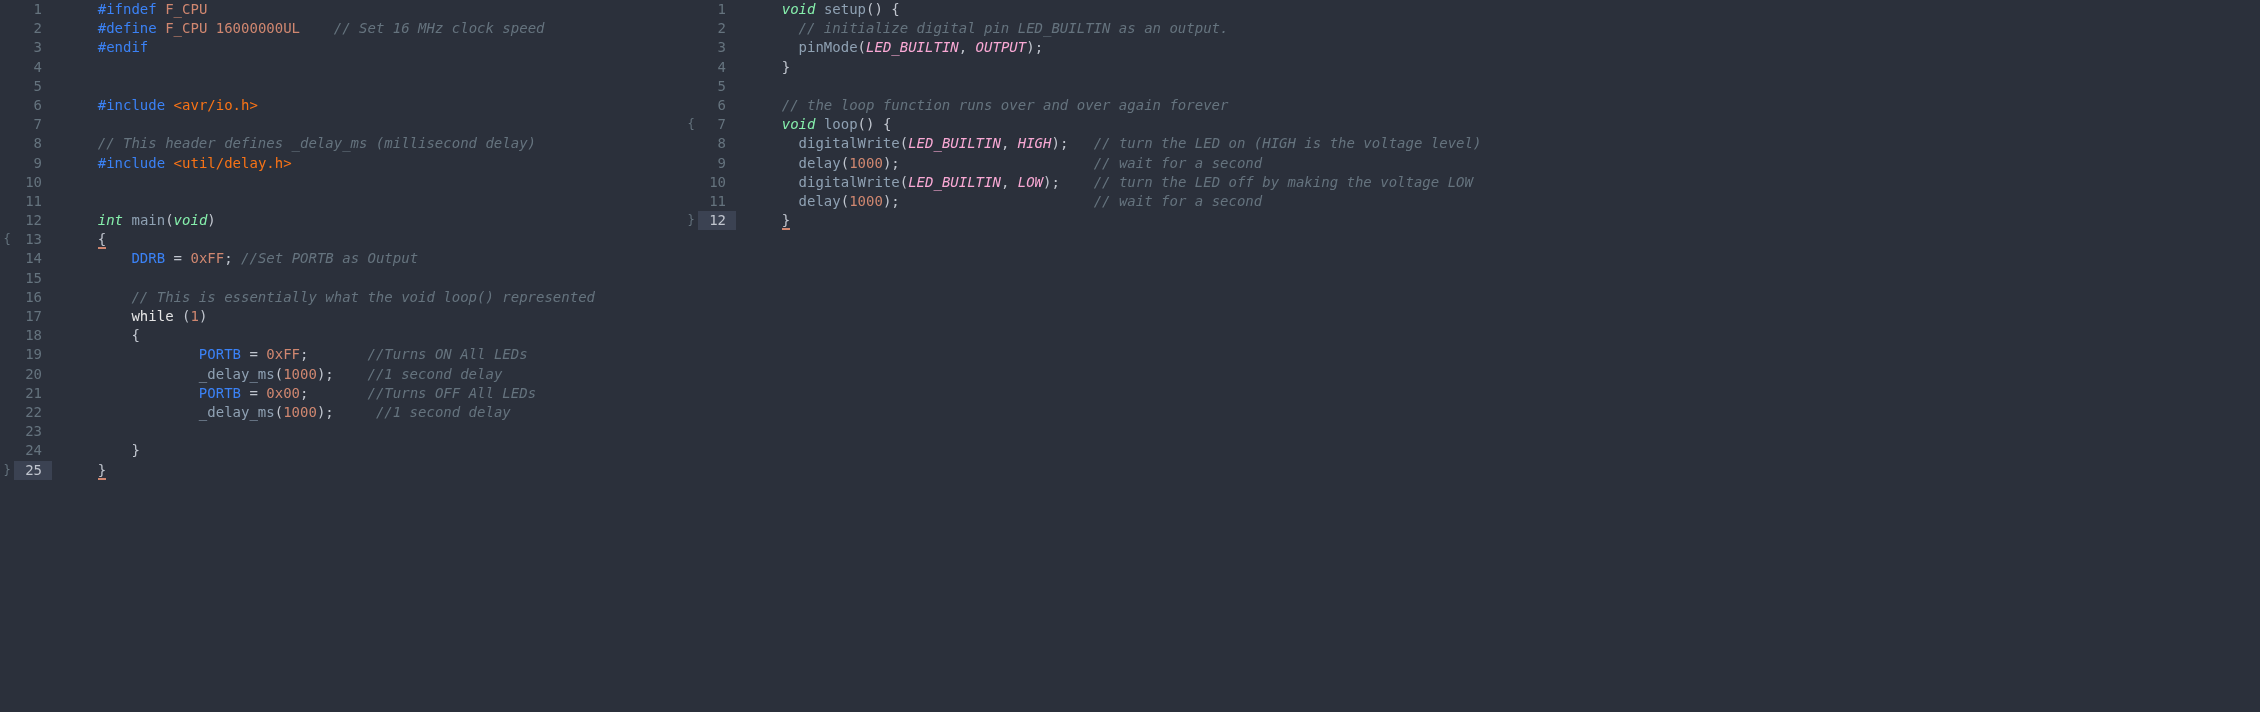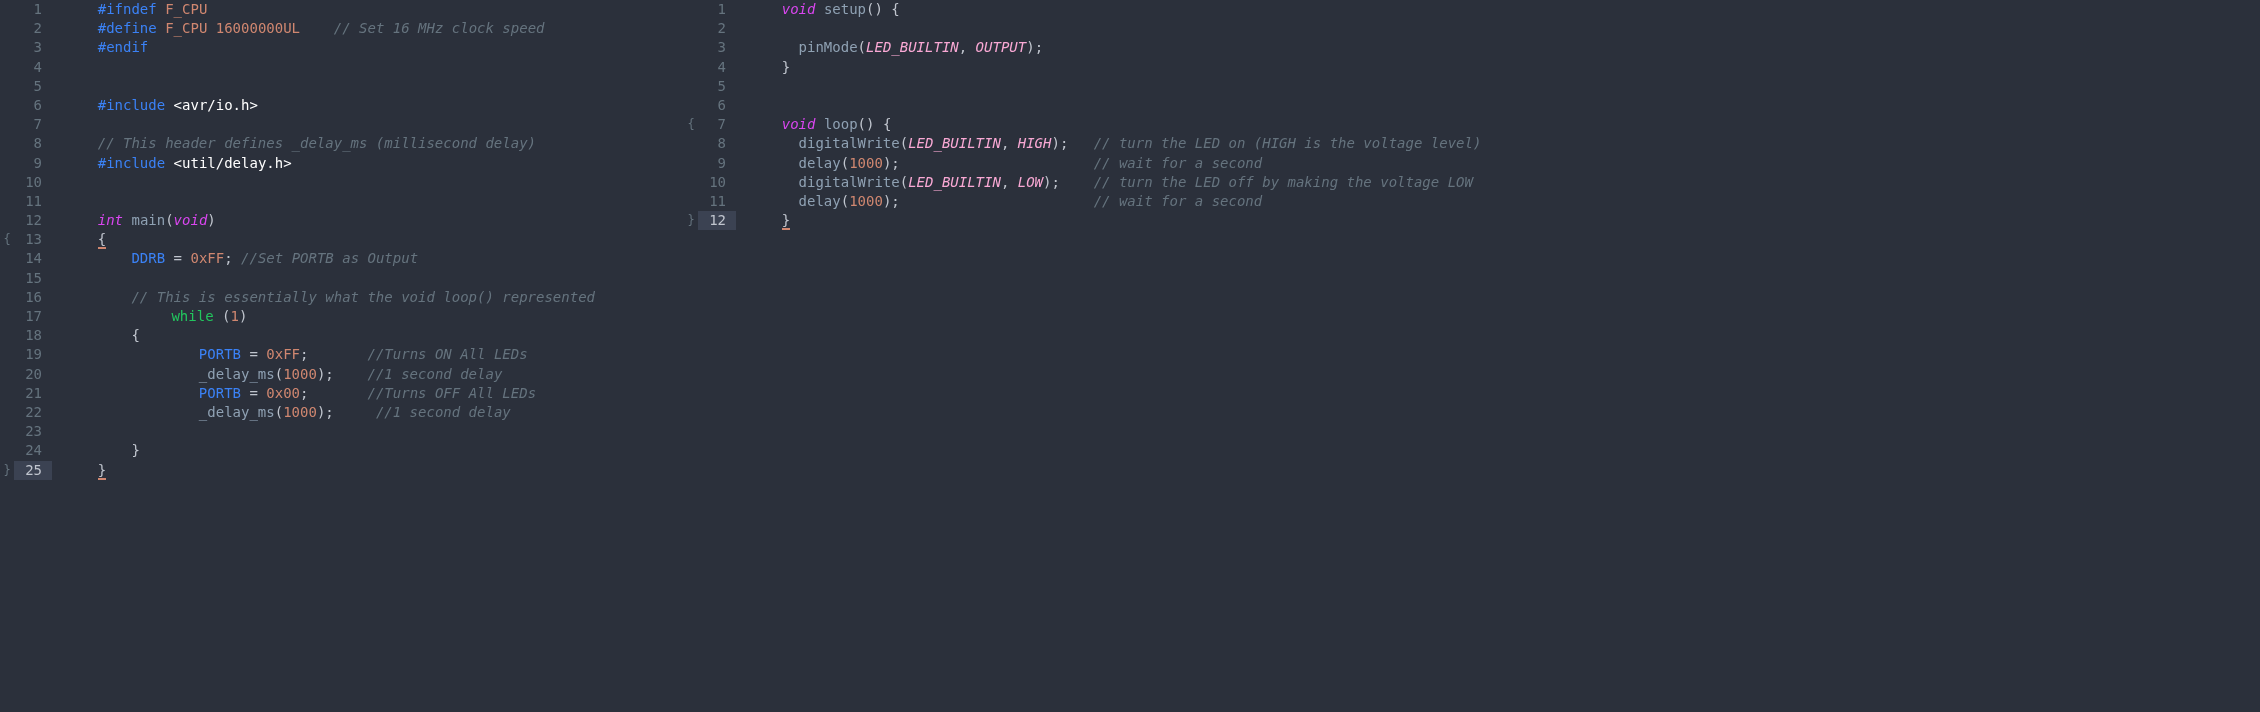--- a/index.html
+++ b/index.html
@@ -44,24 +44,24 @@
   background: #3b4252;
   color: #c0c5ce;
 }
 .code {
   padding-left: 12px;
 }
 .tok-preproc { color: #3b82f6; }
 .tok-macro { color: #d08770; }
 .tok-const { color: #f9a8d4; font-style: italic; text-align: center; }
 .tok-comment { color: #65737e; font-style: italic; }
-.tok-string { color: #ffffff; }
-.tok-type { color: #d946ef; font-style: italic; }
+.tok-string { color: #f97316; }
+.tok-type { color: #86efac; font-style: italic; }
 .tok-func { color: #8fa1b3; }
-.tok-keyword { color: #22c55e; margin-left: 40px; }
+.tok-keyword { color: #e5e5e5; }
 .tok-var { color: #3b82f6; }
 .tok-num { color: #d08770; }
 .tok-punct { color: #c0c5ce; }
 .tok-op { color: #c0c5ce; }
 .tok-paren { color: #c0c5ce; }
 .underline-cursor {
   border-bottom: 2px solid #d08770;
 }
 </style>
 </head>
@@ -89,24 +89,24 @@
     <div class="line"><span class="fold-col"></span><span class="gutter">19</span><span class="code"><span>                </span><span class="tok-var">PORTB</span><span> </span><span class="tok-op">=</span><span> </span><span class="tok-num">0xFF</span><span class="tok-punct">;</span><span>       </span><span class="tok-comment">//Turns ON All LEDs</span></span></div>
     <div class="line"><span class="fold-col"></span><span class="gutter">20</span><span class="code"><span>                </span><span class="tok-func">_delay_ms</span><span class="tok-paren">(</span><span class="tok-num">1000</span><span class="tok-paren">)</span><span class="tok-punct">;</span><span>    </span><span class="tok-comment">//1 second delay</span></span></div>
     <div class="line"><span class="fold-col"></span><span class="gutter">21</span><span class="code"><span>                </span><span class="tok-var">PORTB</span><span> </span><span class="tok-op">=</span><span> </span><span class="tok-num">0x00</span><span class="tok-punct">;</span><span>       </span><span class="tok-comment">//Turns OFF All LEDs</span></span></div>
     <div class="line"><span class="fold-col"></span><span class="gutter">22</span><span class="code"><span>                </span><span class="tok-func">_delay_ms</span><span class="tok-paren">(</span><span class="tok-num">1000</span><span class="tok-paren">)</span><span class="tok-punct">;</span><span>     </span><span class="tok-comment">//1 second delay</span></span></div>
     <div class="line"><span class="fold-col"></span><span class="gutter">23</span><span class="code"></span></div>
     <div class="line"><span class="fold-col"></span><span class="gutter">24</span><span class="code"><span>        </span><span class="tok-punct">}</span></span></div>
     <div class="line"><span class="fold-col">}</span><span class="gutter hl">25</span><span class="code"><span>    </span><span class="tok-punct underline-cursor">}</span></span></div>
   </div>
 <div class="pane pane-right" id="pane-right">
     <div class="line"><span class="fold-col"></span><span class="gutter">1</span><span class="code"><span>    </span><span class="tok-type">void</span><span> </span><span class="tok-func">setup</span><span class="tok-paren">()</span><span> </span><span class="tok-punct">{</span></span></div>
-    <div class="line"><span class="fold-col"></span><span class="gutter">2</span><span class="code"><span>      </span></span></div>
+    <div class="line"><span class="fold-col"></span><span class="gutter">2</span><span class="code"><span>      </span><span class="tok-comment">// initialize digital pin LED_BUILTIN as an output.</span></span></div>
     <div class="line"><span class="fold-col"></span><span class="gutter">3</span><span class="code"><span>      </span><span class="tok-func">pinMode</span><span class="tok-paren">(</span><span class="tok-const">LED_BUILTIN</span><span class="tok-punct">, </span><span class="tok-const">OUTPUT</span><span class="tok-paren">)</span><span class="tok-punct">;</span></span></div>
     <div class="line"><span class="fold-col"></span><span class="gutter">4</span><span class="code"><span>    </span><span class="tok-punct">}</span></span></div>
     <div class="line"><span class="fold-col"></span><span class="gutter">5</span><span class="code"></span></div>
-    <div class="line"><span class="fold-col"></span><span class="gutter">6</span></div>
+    <div class="line"><span class="fold-col"></span><span class="gutter">6</span><span class="code"><span>    </span><span class="tok-comment">// the loop function runs over and over again forever</span></span></div>
     <div class="line"><span class="fold-col">{</span><span class="gutter">7</span><span class="code"><span>    </span><span class="tok-type">void</span><span> </span><span class="tok-func">loop</span><span class="tok-paren">()</span><span> </span><span class="tok-punct">{</span></span></div>
     <div class="line"><span class="fold-col"></span><span class="gutter">8</span><span class="code"><span>      </span><span class="tok-func">digitalWrite</span><span class="tok-paren">(</span><span class="tok-const">LED_BUILTIN</span><span class="tok-punct">, </span><span class="tok-const">HIGH</span><span class="tok-paren">)</span><span class="tok-punct">;</span><span>   </span><span class="tok-comment">// turn the LED on (HIGH is the voltage level)</span></span></div>
     <div class="line"><span class="fold-col"></span><span class="gutter">9</span><span class="code"><span>      </span><span class="tok-func">delay</span><span class="tok-paren">(</span><span class="tok-num">1000</span><span class="tok-paren">)</span><span class="tok-punct">;</span><span>                       </span><span class="tok-comment">// wait for a second</span></span></div>
     <div class="line"><span class="fold-col"></span><span class="gutter">10</span><span class="code"><span>      </span><span class="tok-func">digitalWrite</span><span class="tok-paren">(</span><span class="tok-const">LED_BUILTIN</span><span class="tok-punct">, </span><span class="tok-const">LOW</span><span class="tok-paren">)</span><span class="tok-punct">;</span><span>    </span><span class="tok-comment">// turn the LED off by making the voltage LOW</span></span></div>
     <div class="line"><span class="fold-col"></span><span class="gutter">11</span><span class="code"><span>      </span><span class="tok-func">delay</span><span class="tok-paren">(</span><span class="tok-num">1000</span><span class="tok-paren">)</span><span class="tok-punct">;</span><span>                       </span><span class="tok-comment">// wait for a second</span></span></div>
     <div class="line"><span class="fold-col">}</span><span class="gutter hl">12</span><span class="code"><span>    </span><span class="tok-punct underline-cursor">}</span></span></div>
   </div>
 
 </body></html>

